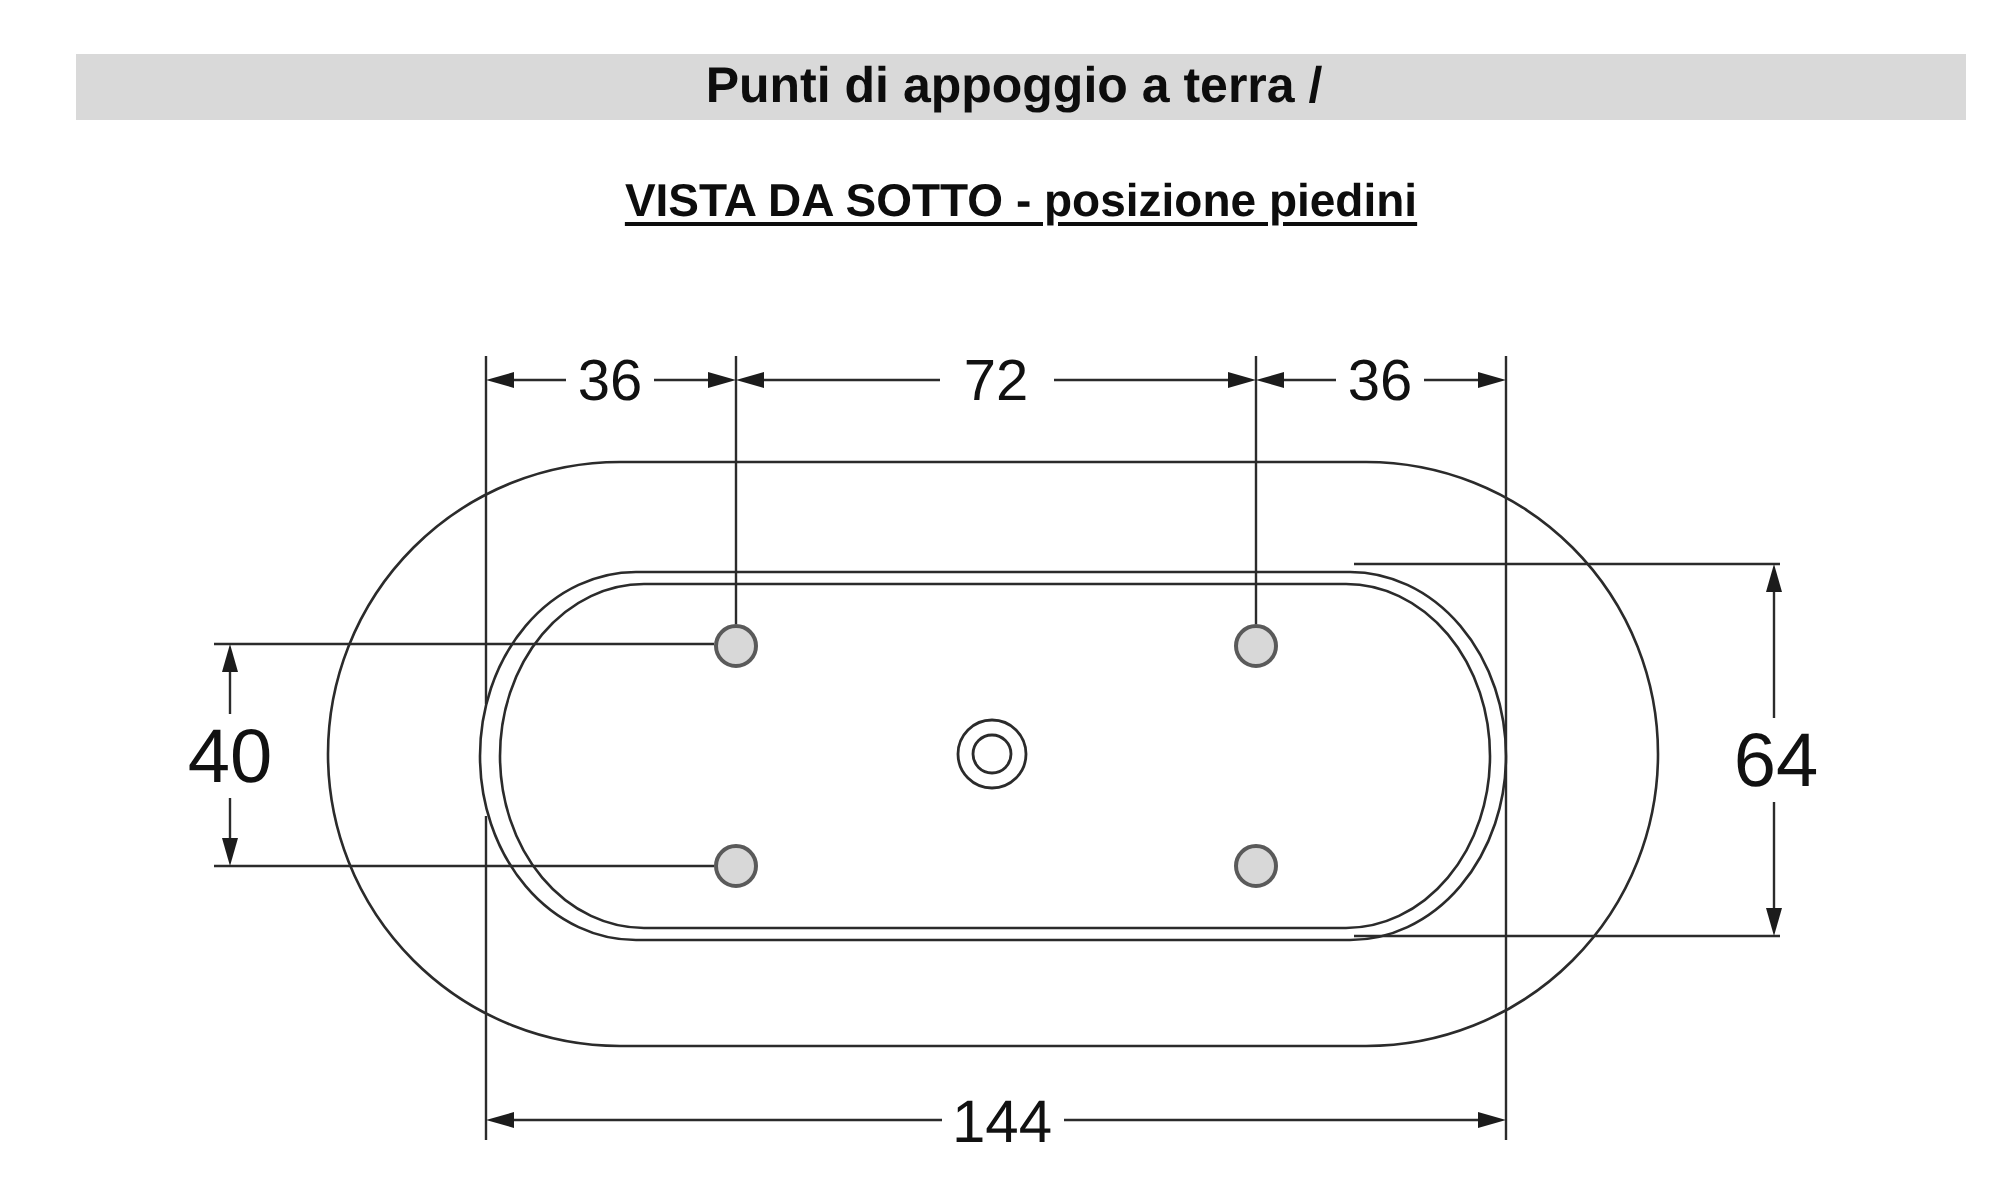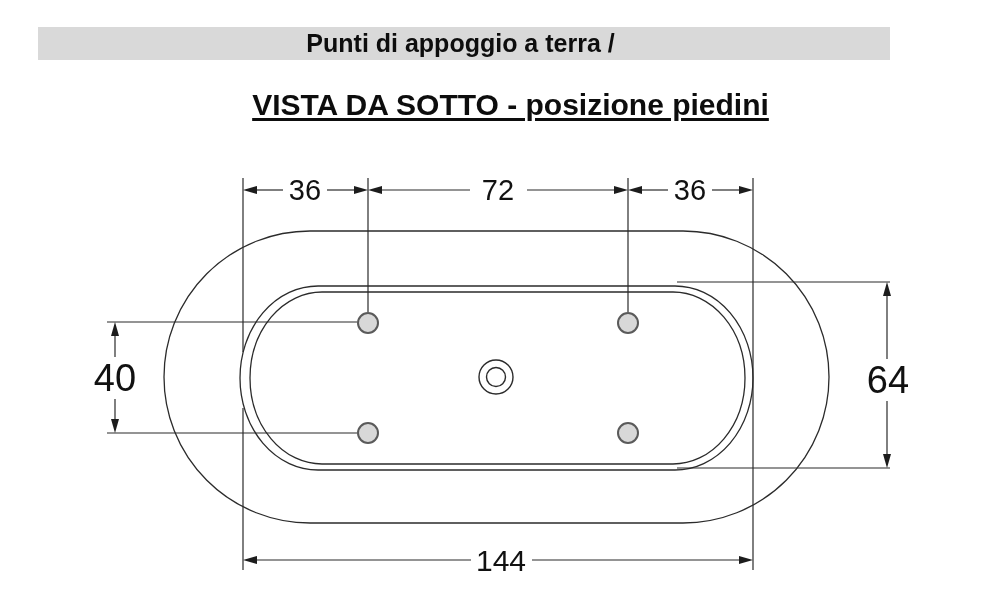--- a/index.html
+++ b/index.html
@@ -1,30 +1,30 @@
 <!DOCTYPE html>
 <html><head>
 <meta charset="utf-8">
 <style>
   html,body{margin:0;padding:0;background:#ffffff;width:1000px;height:594px;overflow:hidden;}
   body{font-family:"Liberation Sans","DejaVu Sans",sans-serif;color:#111;position:relative;}
   .title-bar{
-    position:absolute;left:38px;top:27px;width:852px;height:33px;
+    position:absolute;left:38px;top:27px;width:945px;height:33px;
     background:#d9d9d9;display:flex;align-items:center;justify-content:center;
     font-size:25px;line-height:1;white-space:pre;
   }
   .title-it{font-weight:bold;color:#0d0d0d;}
   .title-sep{font-weight:bold;color:#0d0d0d;}
   .title-en{font-style:italic;font-weight:normal;color:#1a1a1a;}
   .subtitle-wrap{
     position:absolute;left:38px;top:88px;width:945px;
     display:flex;justify-content:center;
   }
   .subtitle{
-    font-size:30px;font-weight:bold;color:#0d0d0d;
+    font-size:23px;font-weight:bold;color:#0d0d0d;
     text-decoration:underline;text-underline-offset:3px;line-height:1.1;
   }
   svg.drawing{position:absolute;left:0;top:0;}
   .dim-text{font-family:"Liberation Sans","DejaVu Sans",sans-serif;fill:#111;}
 </style>
 </head>
 <body>
 
 <div class="title-bar">
   <span class="title-it">Punti di appoggio a terra</span><span class="title-sep"> / </span>

